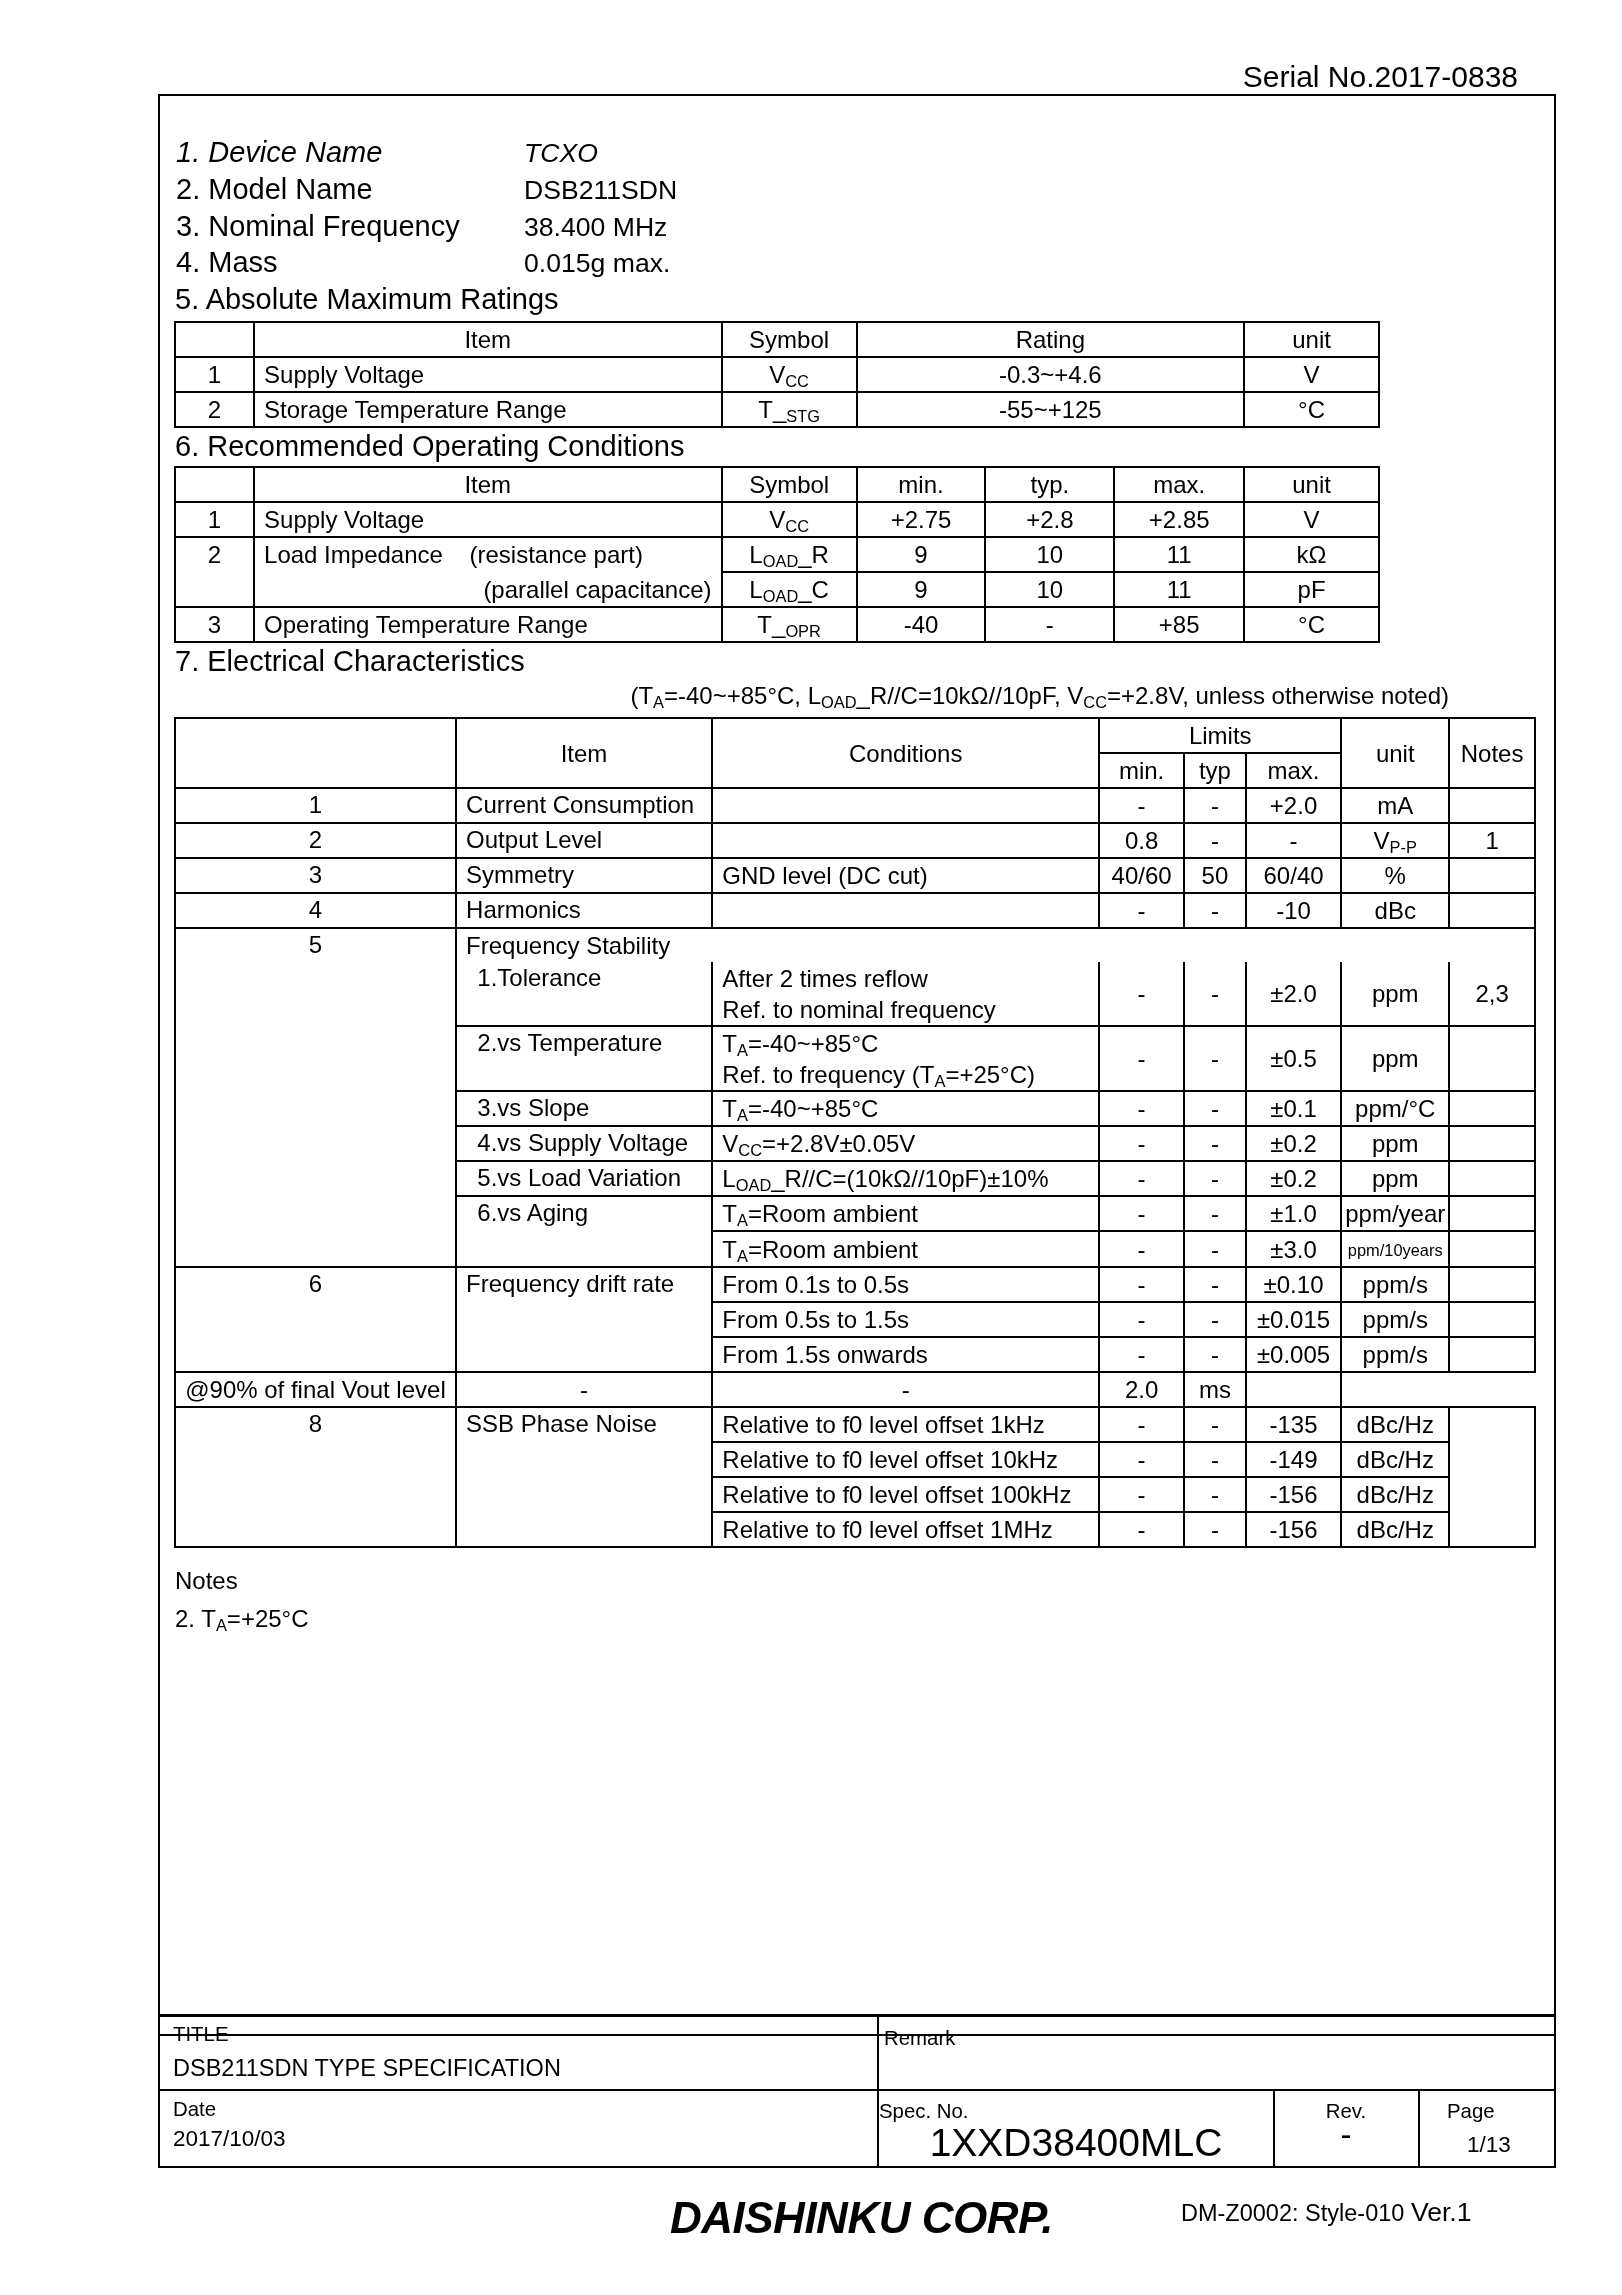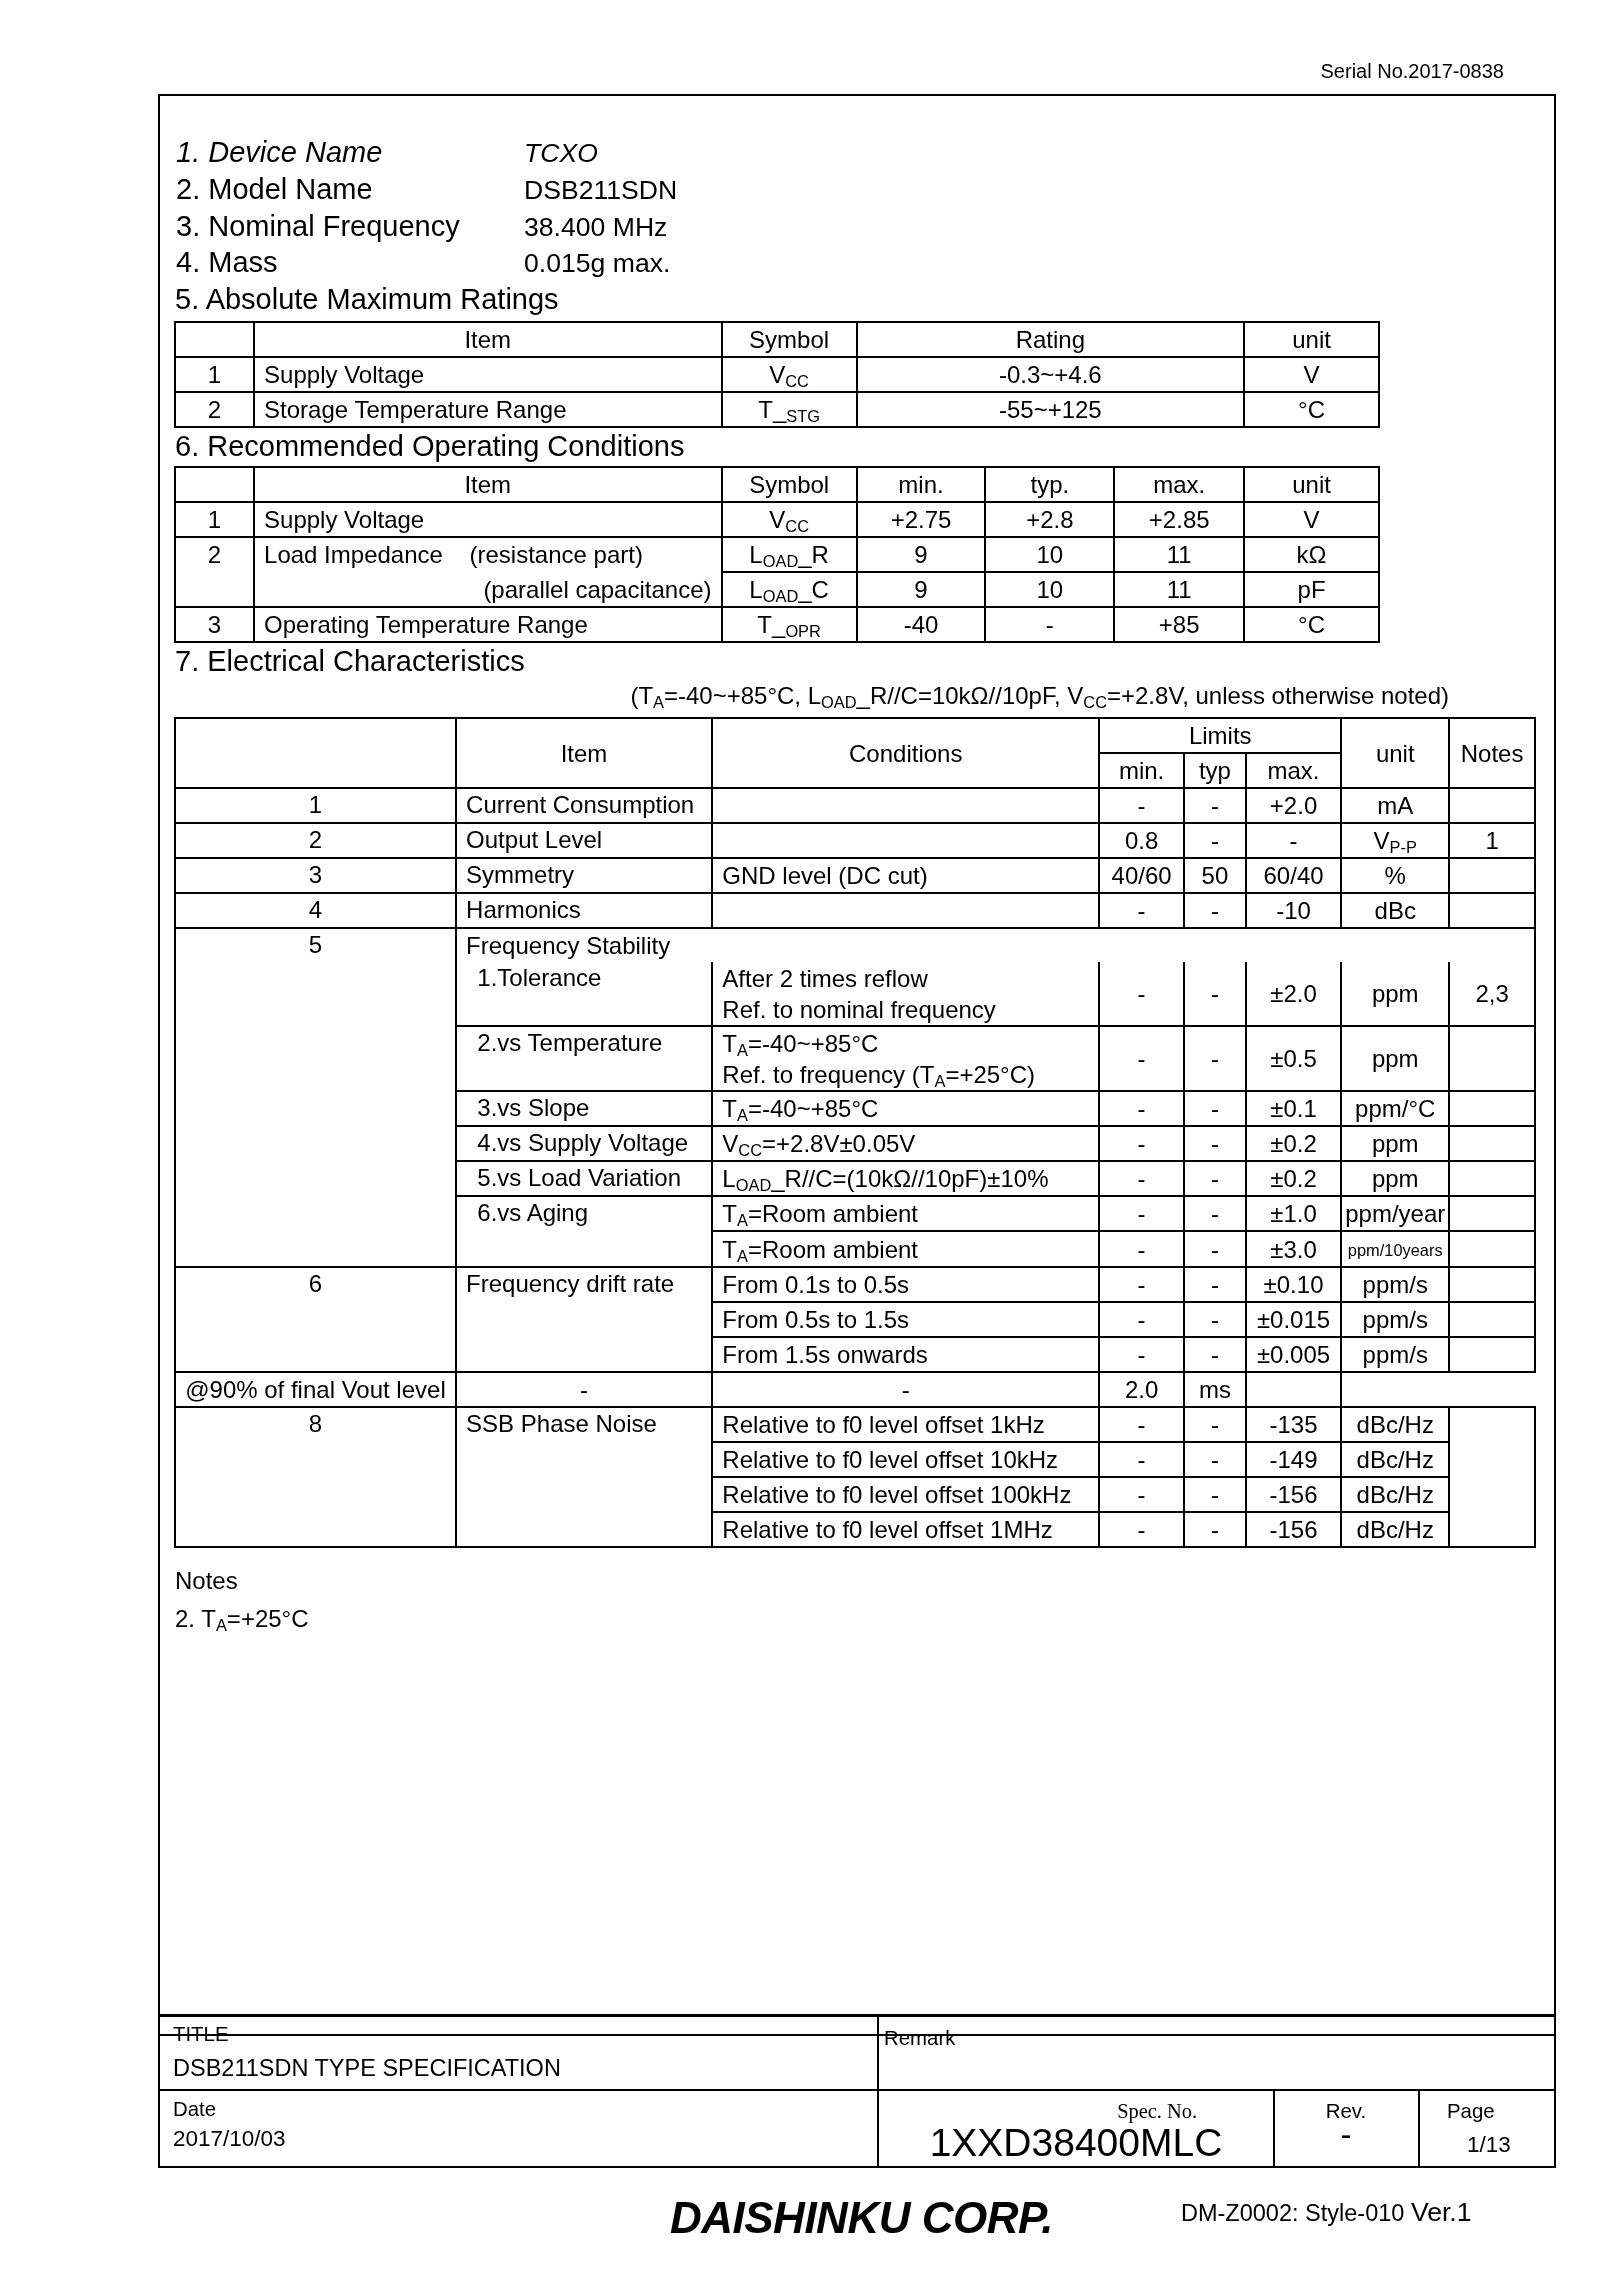--- a/index.html
+++ b/index.html
@@ -1,17 +1,17 @@
 <!DOCTYPE html>
 <html style="font-size:8.2px"><head>
 <meta charset="utf-8">
 <style>
   html,body{margin:0;padding:0;background:#fff;}
   body{width:1623px;height:2295px;position:relative;font-family:"Liberation Sans",sans-serif;color:#000;overflow:hidden;}
-  .serial{position:absolute;right:119px;top:60px;font-size:20px;}
+  .serial{position:absolute;right:105px;top:60px;font-size:30px;}
   .frame{position:absolute;left:158px;top:94px;width:1398px;height:1942px;border:2.6px solid #000;box-sizing:border-box;}
   .hdr{position:absolute;left:176px;font-size:29px;line-height:37px;}
   .hdr .k{display:inline-block;width:348px;}
   .hdr .v{font-size:26.6px;}
   .sec{position:absolute;left:175px;font-size:29px;line-height:36px;}
   table.t{position:absolute;border-collapse:collapse;font-size:24px;}
   table.t td{border:2px solid #000;padding:0 9.2px;height:33px;line-height:31px;white-space:nowrap;}
   table.t td.c{text-align:center;}
   sub{font-size:16.4px;vertical-align:-4.1px;line-height:0;}
   .cond{position:absolute;right:174px;top:682px;font-size:24px;}
@@ -342,21 +342,21 @@
 <div style="position:absolute;left:877px;top:2014px;width:2px;height:153px;background:#000;"></div>
 <div class="foot" style="top:2089px;height:79px;"></div>
 <div style="position:absolute;left:1273px;top:2089px;width:1.5px;height:79px;background:#000;"></div>
 <div style="position:absolute;left:1418px;top:2089px;width:1.5px;height:79px;background:#000;"></div>
 
 <div class="lbl" style="left:173px;top:2023px;">TITLE</div>
 <div class="val" style="left:173px;top:2055px;font-size:23.5px;">DSB211SDN TYPE SPECIFICATION</div>
 <div class="lbl" style="left:884px;top:2027px;">Remark</div>
 <div class="lbl" style="left:173px;top:2098px;">Date</div>
 <div class="lbl" style="left:173px;top:2126px;font-size:22.5px;">2017/10/03</div>
-<div class="lbl" style="left:879px;width:318px;text-align:right;top:2100px;font-family:Liberation Serif, serif;">Spec. No.</div>
+<div class="lbl" style="left:879px;width:318px;text-align:left;top:2100px;">Spec. No.</div>
 <div class="val" style="left:879px;width:394px;text-align:center;top:2121px;font-size:39px;">1XXD38400MLC</div>
 <div class="lbl" style="left:1274px;width:144px;text-align:center;top:2100px;">Rev.</div>
 <div class="val" style="left:1274px;width:144px;text-align:center;top:2116px;font-size:33px;">-</div>
 <div class="lbl" style="left:1447px;top:2100px;">Page</div>
 <div class="lbl" style="left:1467px;top:2132px;font-size:22.5px;">1/13</div>
 
 <div class="corp">DAISHINKU CORP.</div>
 <div class="style"><span>DM-Z0002:  Style-010</span> <span class="ver">Ver.1</span></div>
 
 

